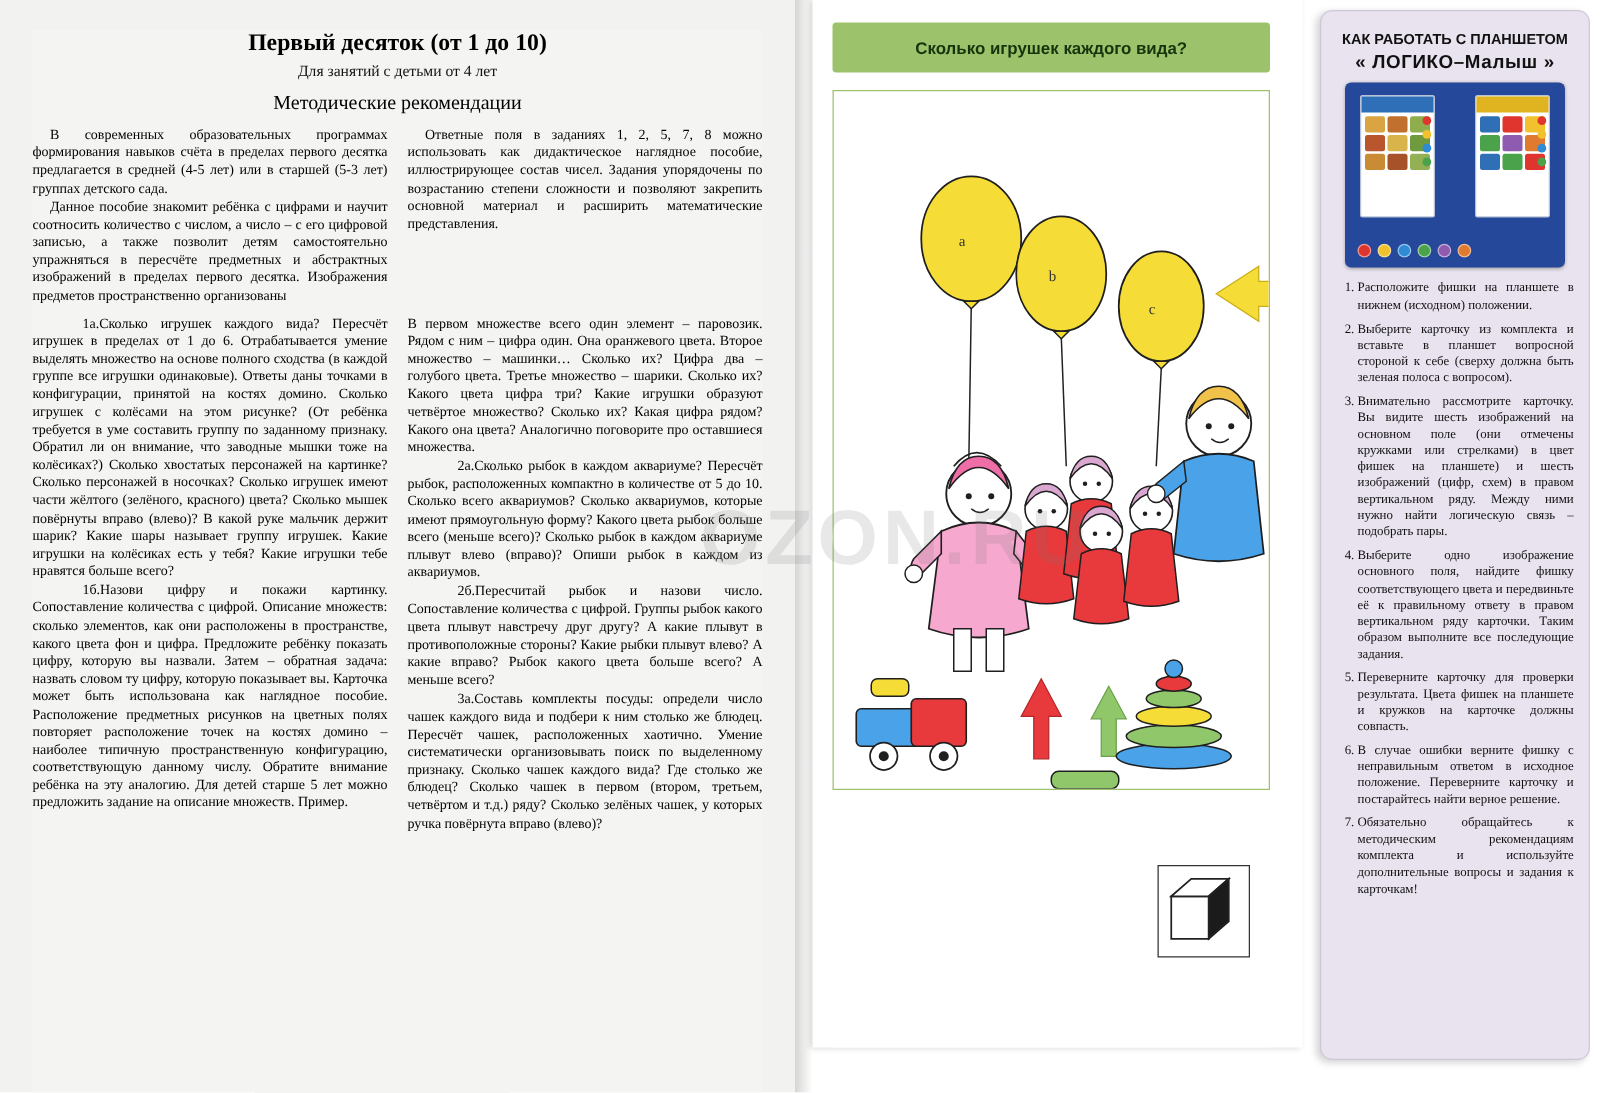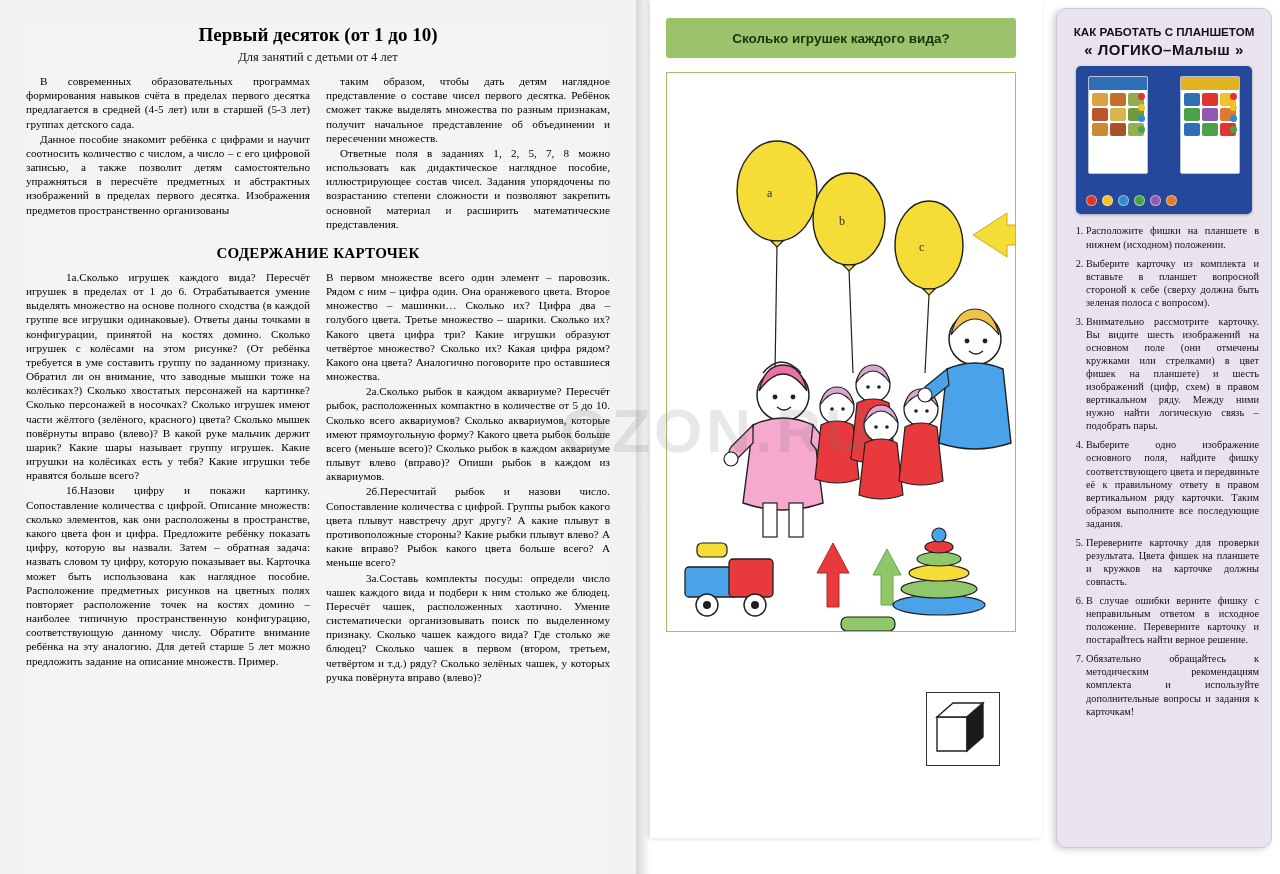--- a/index.html
+++ b/index.html
@@ -149,33 +149,32 @@
     position:absolute; left:1272px; top:0; width:8px; height:874px; background:#ffffff;
   }
 </style>
 </head>
 <body>
 
 <div id="left-page">
   <div id="left-inner">
     <div class="main-title">Первый десяток (от 1 до 10)</div>
     <div class="sub-title">Для занятий с детьми от 4 лет</div>
+    <div class="section-title">Методические рекомендации</div>
 
     <div class="cols">
       <div class="col">
         <p>В современных образовательных программах формирования навыков счёта в пределах первого десятка предлагается в средней (4-5 лет) или в старшей (5-3 лет) группах детского сада.</p>
         <p>Данное пособие знакомит ребёнка с цифрами и научит соотносить количество с числом, а число – с его цифровой записью, а также позволит детям самостоятельно упражняться в пересчёте предметных и абстрактных изображений в пределах первого десятка. Изображения предметов пространственно организованы</p>
       </div>
       <div class="col">
-        <p>таким образом, чтобы дать детям наглядное представление о составе чисел первого десятка. Ребёнок сможет также выделять множества по разным признакам, получит начальное представление об объединении и пересечении множеств.</p>
         <p>Ответные поля в заданиях 1, 2, 5, 7, 8 можно использовать как дидактическое наглядное пособие, иллюстрирующее состав чисел. Задания упорядочены по возрастанию степени сложности и позволяют закрепить основной материал и расширить математические представления.</p>
       </div>
     </div>
 
-    <div class="section-title2">СОДЕРЖАНИЕ КАРТОЧЕК</div>
 
     <div class="cols2">
       <div class="col">
         <p class="noindent"><span class="lead">1а.Сколько игрушек каждого вида?</span><span> Пересчёт игрушек в пределах от 1 до 6. Отрабатывается умение выделять множество на основе полного сходства (в каждой группе все игрушки одинаковые). Ответы даны точками в конфигурации, принятой на костях домино. Сколько игрушек с колёсами на этом рисунке? (От ребёнка требуется в уме составить группу по заданному признаку. Обратил ли он внимание, что заводные мышки тоже на колёсиках?) Сколько хвостатых персонажей на картинке? Сколько персонажей в носочках? Сколько игрушек имеют части жёлтого (зелёного, красного) цвета? Сколько мышек повёрнуты вправо (влево)? В какой руке мальчик держит шарик? Какие шары называет группу игрушек. Какие игрушки на колёсиках есть у тебя? Какие игрушки тебе нравятся больше всего?</span></p>
         <p class="noindent"><span class="lead">1б.Назови цифру и покажи картинку.</span><span> Сопоставление количества с цифрой. Описание множеств: сколько элементов, как они расположены в пространстве, какого цвета фон и цифра. Предложите ребёнку показать цифру, которую вы назвали. Затем – обратная задача: назвать словом ту цифру, которую показывает вы. Карточка может быть использована как наглядное пособие. Расположение предметных рисунков на цветных полях повторяет расположение точек на костях домино – наиболее типичную пространственную конфигурацию, соответствующую данному числу. Обратите внимание ребёнка на эту аналогию. Для детей старше 5 лет можно предложить задание на описание множеств. Пример.</span></p>
       </div>
       <div class="col">
         <p class="noindent"><span>В первом множестве всего один элемент – паровозик. Рядом с ним – цифра один. Она оранжевого цвета. Второе множество – машинки… Сколько их? Цифра два – голубого цвета. Третье множество – шарики. Сколько их? Какого цвета цифра три? Какие игрушки образуют четвёртое множество? Сколько их? Какая цифра рядом? Какого она цвета? Аналогично поговорите про оставшиеся множества.</span></p>
         <p class="noindent"><span class="lead">2а.Сколько рыбок в каждом аквариуме?</span><span> Пересчёт рыбок, расположенных компактно в количестве от 5 до 10. Сколько всего аквариумов? Сколько аквариумов, которые имеют прямоугольную форму? Какого цвета рыбок больше всего (меньше всего)? Сколько рыбок в каждом аквариуме плывут влево (вправо)? Опиши рыбок в каждом из аквариумов.</span></p>
         <p class="noindent"><span class="lead">2б.Пересчитай рыбок и назови число.</span><span> Сопоставление количества с цифрой. Группы рыбок какого цвета плывут навстречу друг другу? А какие плывут в противоположные стороны? Какие рыбки плывут влево? А какие вправо? Рыбок какого цвета больше всего? А меньше всего?</span></p>

